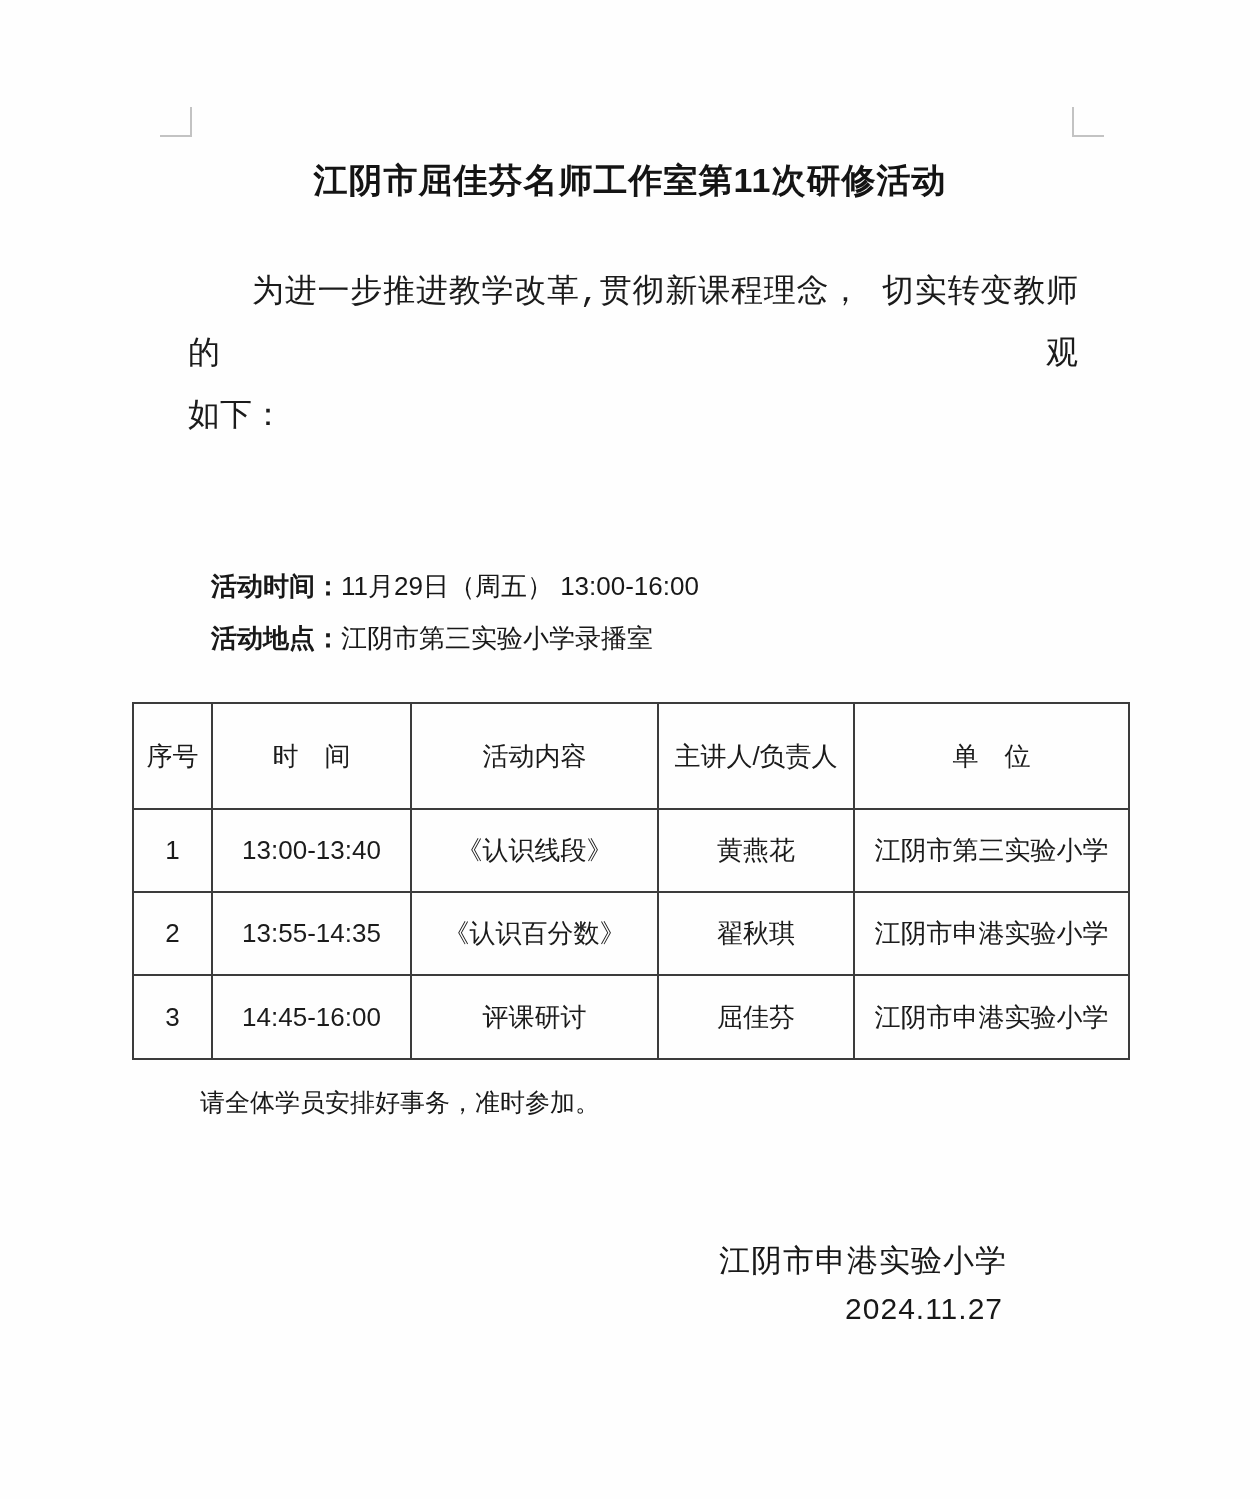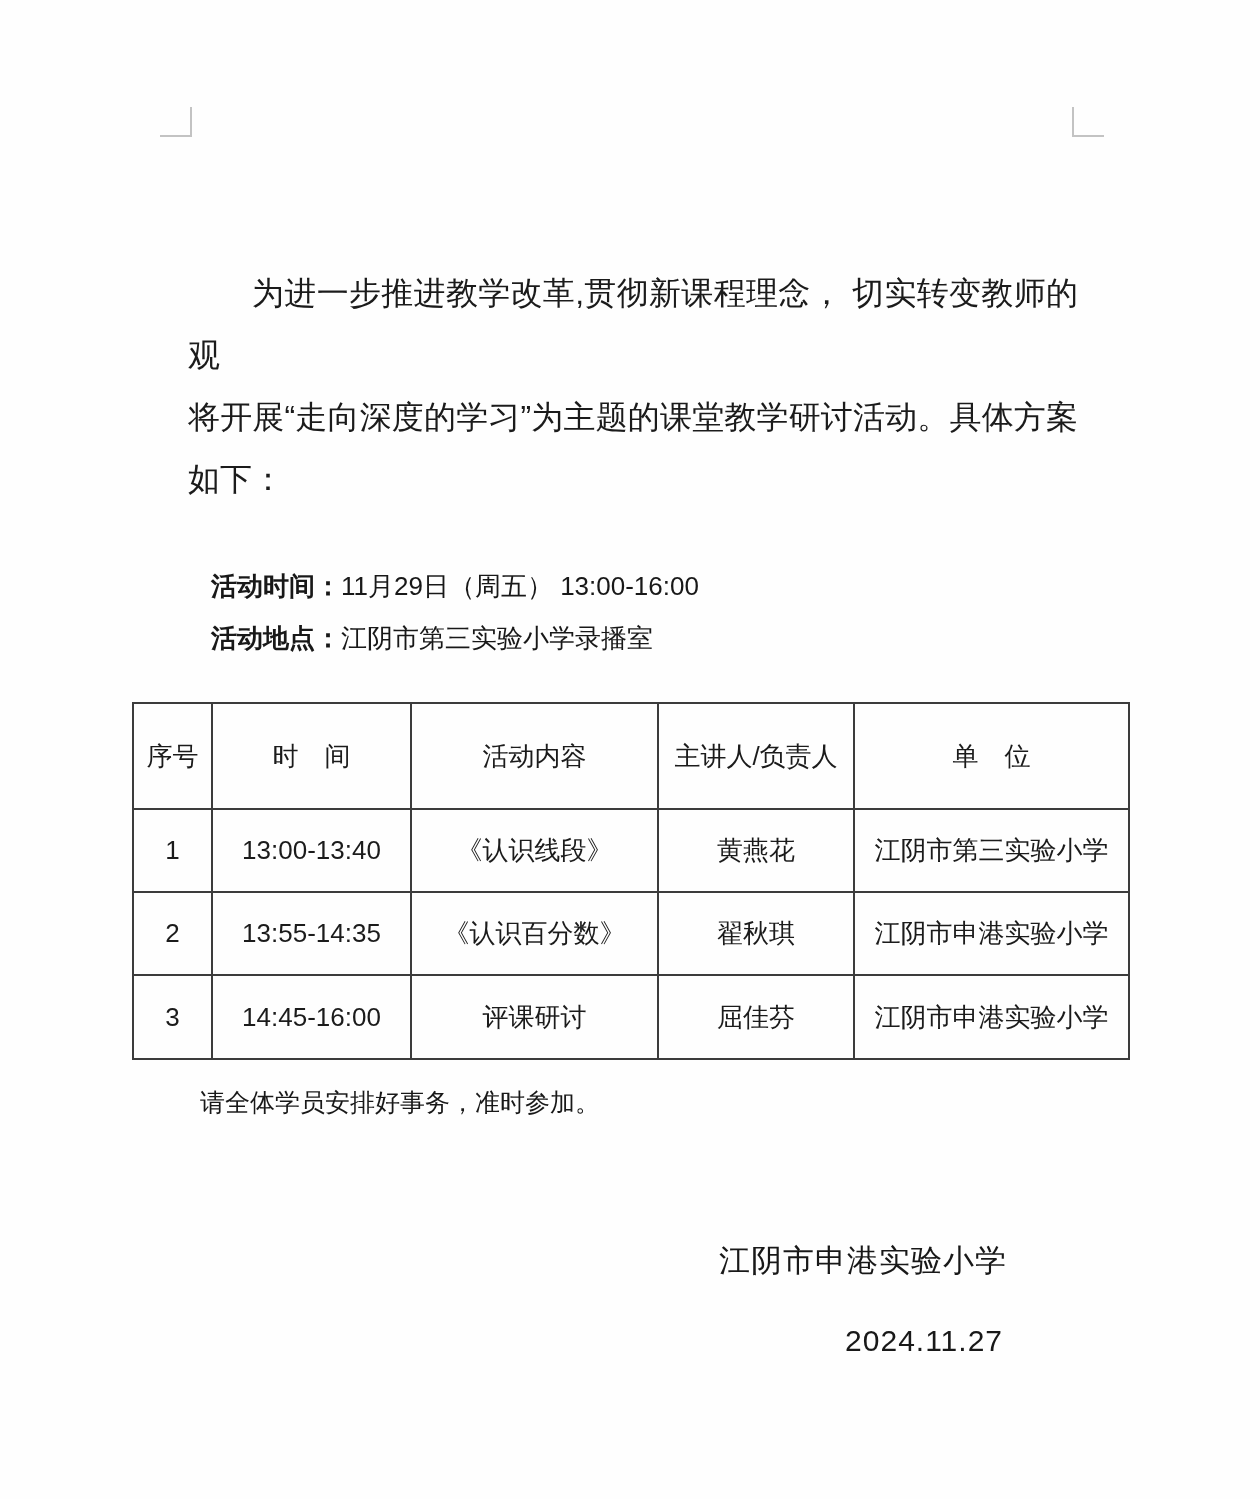--- a/index.html
+++ b/index.html
@@ -22,21 +22,21 @@
 
   .doc-title {
     position: absolute; top: 158px; left: 0; width: 1260px;
     text-align: center;
     font-size: 34px; font-weight: bold; color: #141414;
     letter-spacing: 1px;
   }
 
   .body-para {
     position: absolute; top: 262px; left: 188px; width: 890px;
-    font-size: 32px; line-height: 62px; color: #1b1b1b;
+    font-size: 32px; line-height: 62px; color: #1b1b1b; font-family: Liberation Mono, monospace;
   }
   .p-line { text-align: justify; text-align-last: justify; }
   .p-line.first { text-indent: 64px; }
   .p-line.last { text-align: left; text-align-last: auto; }
 
   .meta-block {
     position: absolute; top: 560px; left: 200px; width: 880px;
     font-size: 26px; line-height: 52px; color: #181818;
   }
   .meta-line { white-space: nowrap; margin-left: 11px; }
@@ -65,35 +65,34 @@
 
   .sig-org {
     position: absolute; top: 1240px; right: 253px;
     font-size: 31px; color: #181818;
     letter-spacing: 1px;
   }
   .sig-date {
     position: absolute; top: 1292px; right: 257px;
     font-size: 30px; color: #181818;
     letter-spacing: 1px;
-    margin-top: 32px;
   }
 </style>
 </head>
 <body>
 
 <div class="page">
 
   <div class="crop left"></div>
   <div class="crop right"></div>
 
+  <div class="doc-title">江阴市屈佳芬名师工作室第11次研修活动</div>
 
   <div class="body-para">
     <div class="p-line first">为进一步推进教学改革,贯彻新课程理念， 切实转变教师的观</div>
-    <div class="p-line">将开展“走向深度的学习”为主题的课堂教学研讨活动。具体方案</div>
     <div class="p-line last">如下：</div>
   </div>
 
   <div class="meta-block">
     <div class="meta-line">
       <span class="meta-label">活动时间：</span><span>11月29日（周五） 13:00-16:00</span>
     </div>
     <div class="meta-line">
       <span class="meta-label">活动地点：</span><span>江阴市第三实验小学录播室</span>
     </div>

